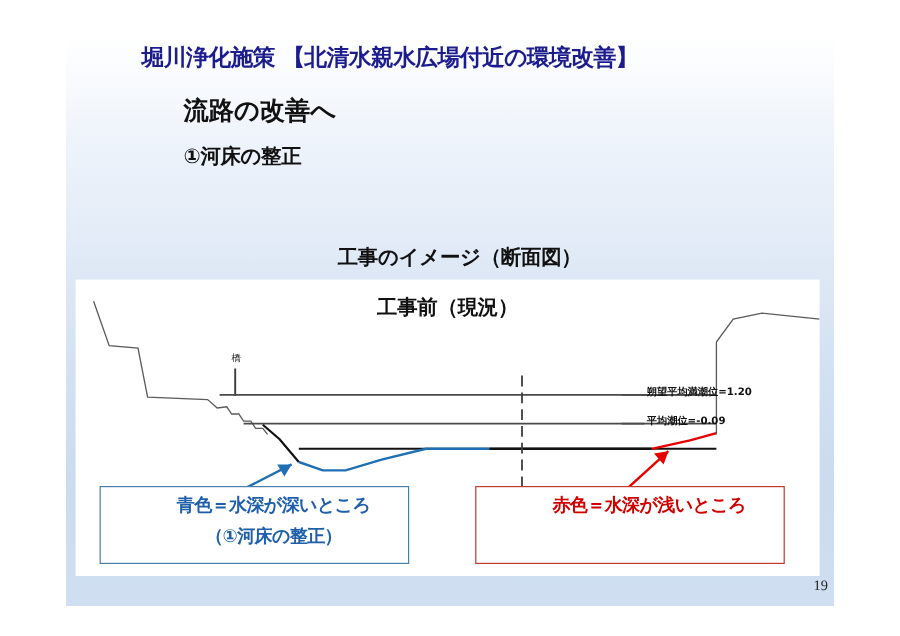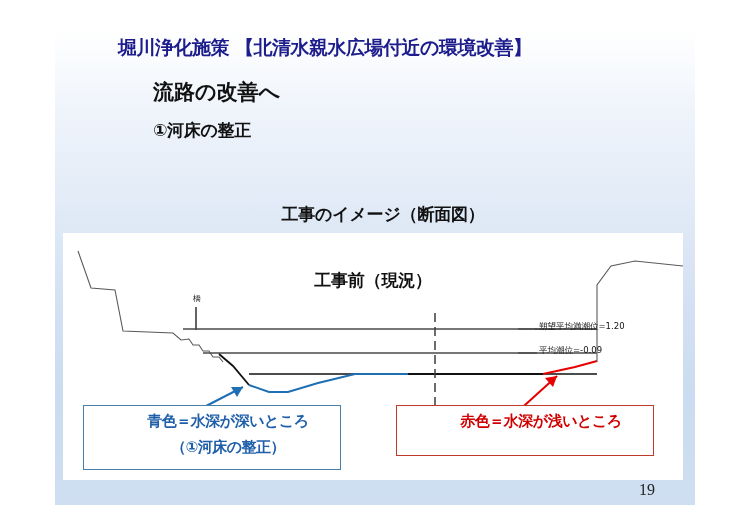--- a/index.html
+++ b/index.html
@@ -43,27 +43,28 @@
     font-size:17px;font-weight:bold;color:#111111;letter-spacing:-0.2px;padding-left:16px;
   }
 
   
   #figure{
     position:absolute;left:8px;top:233px;width:620px;height:247px;
     background:#ffffff;
   }
   #fig-title{
     position:absolute;left:0;right:0;top:12px;text-align:center;
-    font-size:17px;font-weight:bold;color:#111111;letter-spacing:-0.2px;margin-top:24px;
+    font-size:17px;font-weight:bold;color:#111111;letter-spacing:-0.2px;
   }
   #svgwrap{position:absolute;left:0;top:0;width:620px;height:247px;}
 
   .tidelabel{
     position:absolute;font-size:8.5px;color:#111111;white-space:nowrap;
     font-family:"DejaVu Sans","Liberation Sans",sans-serif;
+    font-weight:bold;
   }
   #tide-high{left:476px;top:88px;}
   #tide-mean{left:476px;top:112px;}
 
   .pilelabel{
     position:absolute;left:130px;top:62px;
     font-size:8px;color:#222222;line-height:1;
   }
 
   
@@ -71,28 +72,28 @@
     position:absolute;background:#ffffff;box-sizing:border-box;
     text-align:center;padding-top:6px;padding-left:32px;
   }
   .callout .l1{font-size:15px;font-weight:bold;letter-spacing:-0.5px;}
   .callout .l2{font-size:15px;font-weight:bold;letter-spacing:-0.5px;margin-top:7px;}
   #callout-blue{
     left:20px;top:172px;width:258px;height:65px;
     border:1.4px solid #4a7fa8;color:#1f5fa9;
   }
   #callout-red{
-    left:333px;top:172px;width:258px;height:51px;
+    left:333px;top:172px;width:258px;height:65px;
     border:1.4px solid #c0392b;color:#d00000;
   }
 
   
   #pagenum{
-    position:absolute;left:632px;top:481px;width:30px;
-    text-align:center;font-size:16px;color:#222222;
+    position:absolute;left:660px;top:481px;width:30px;
+    text-align:right;font-size:12px;color:#222222;
     font-family:"Liberation Serif",serif;
   }
 </style>
 </head>
 <body>
 
 <div id="page">
 
   <div id="margin-left"></div>
   <div id="margin-right"></div>

